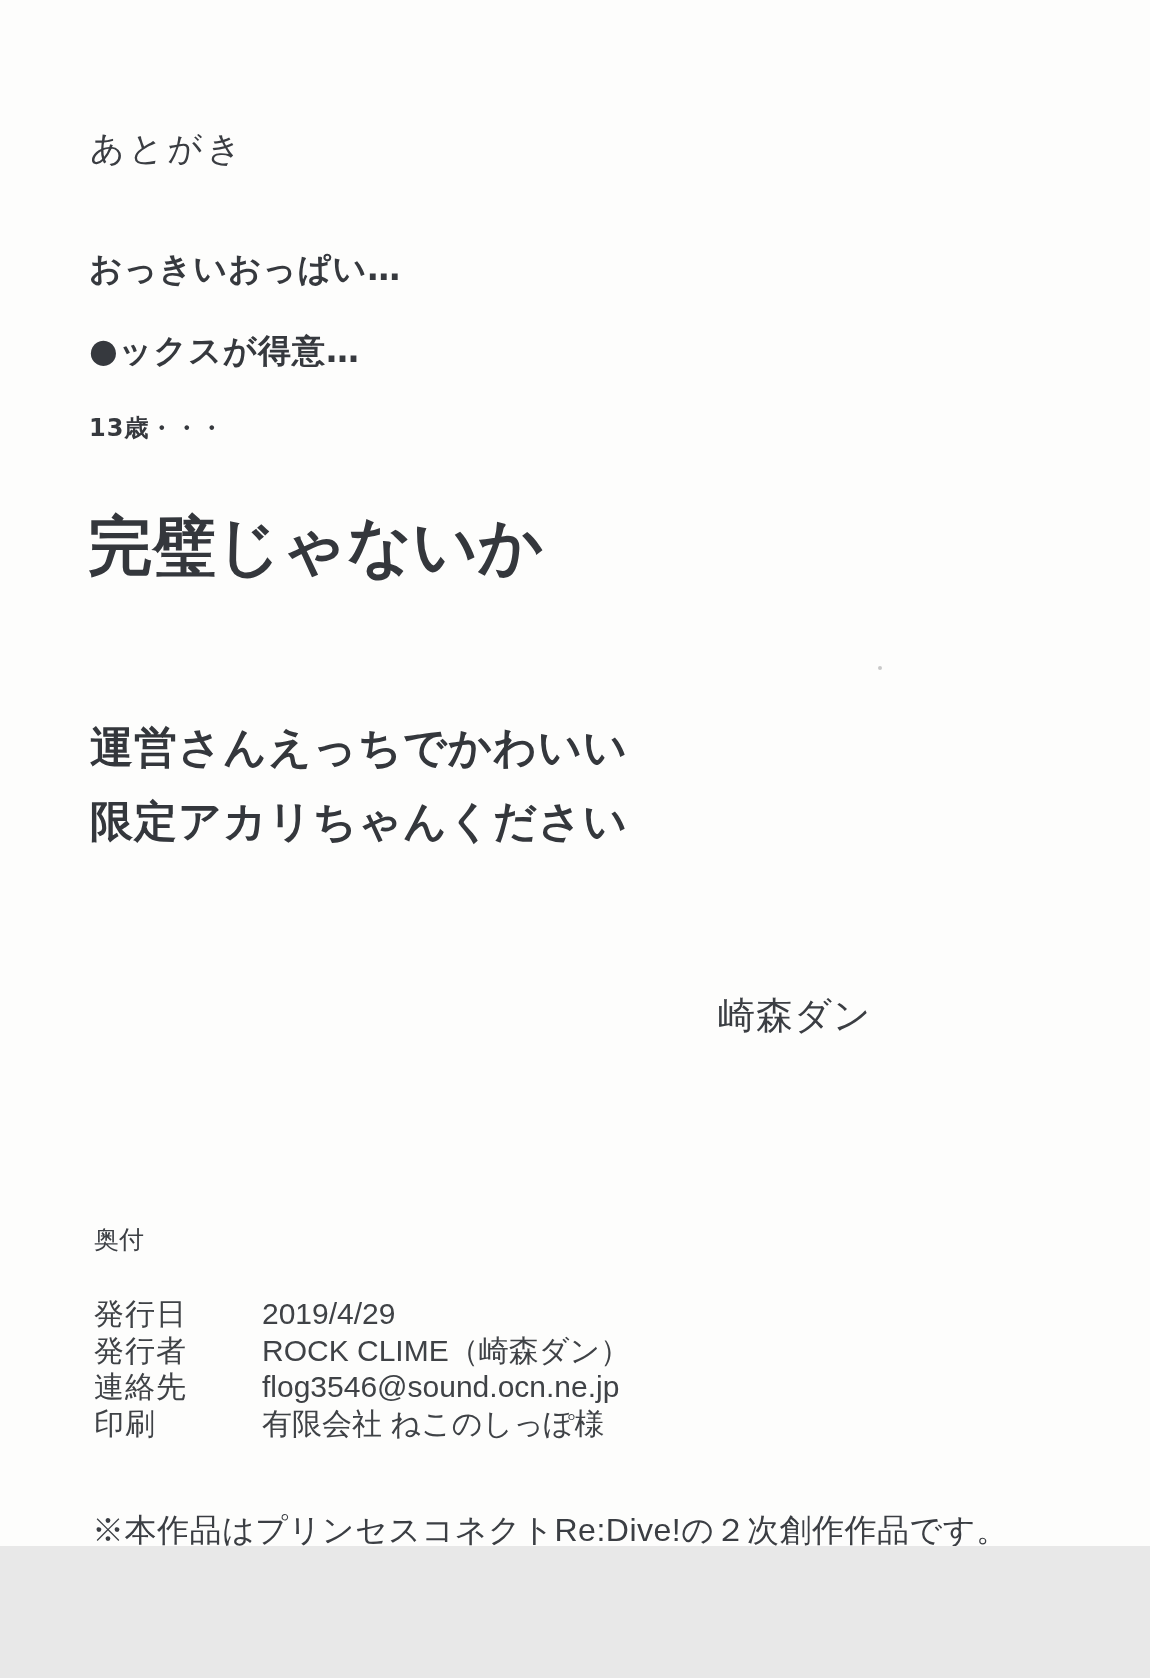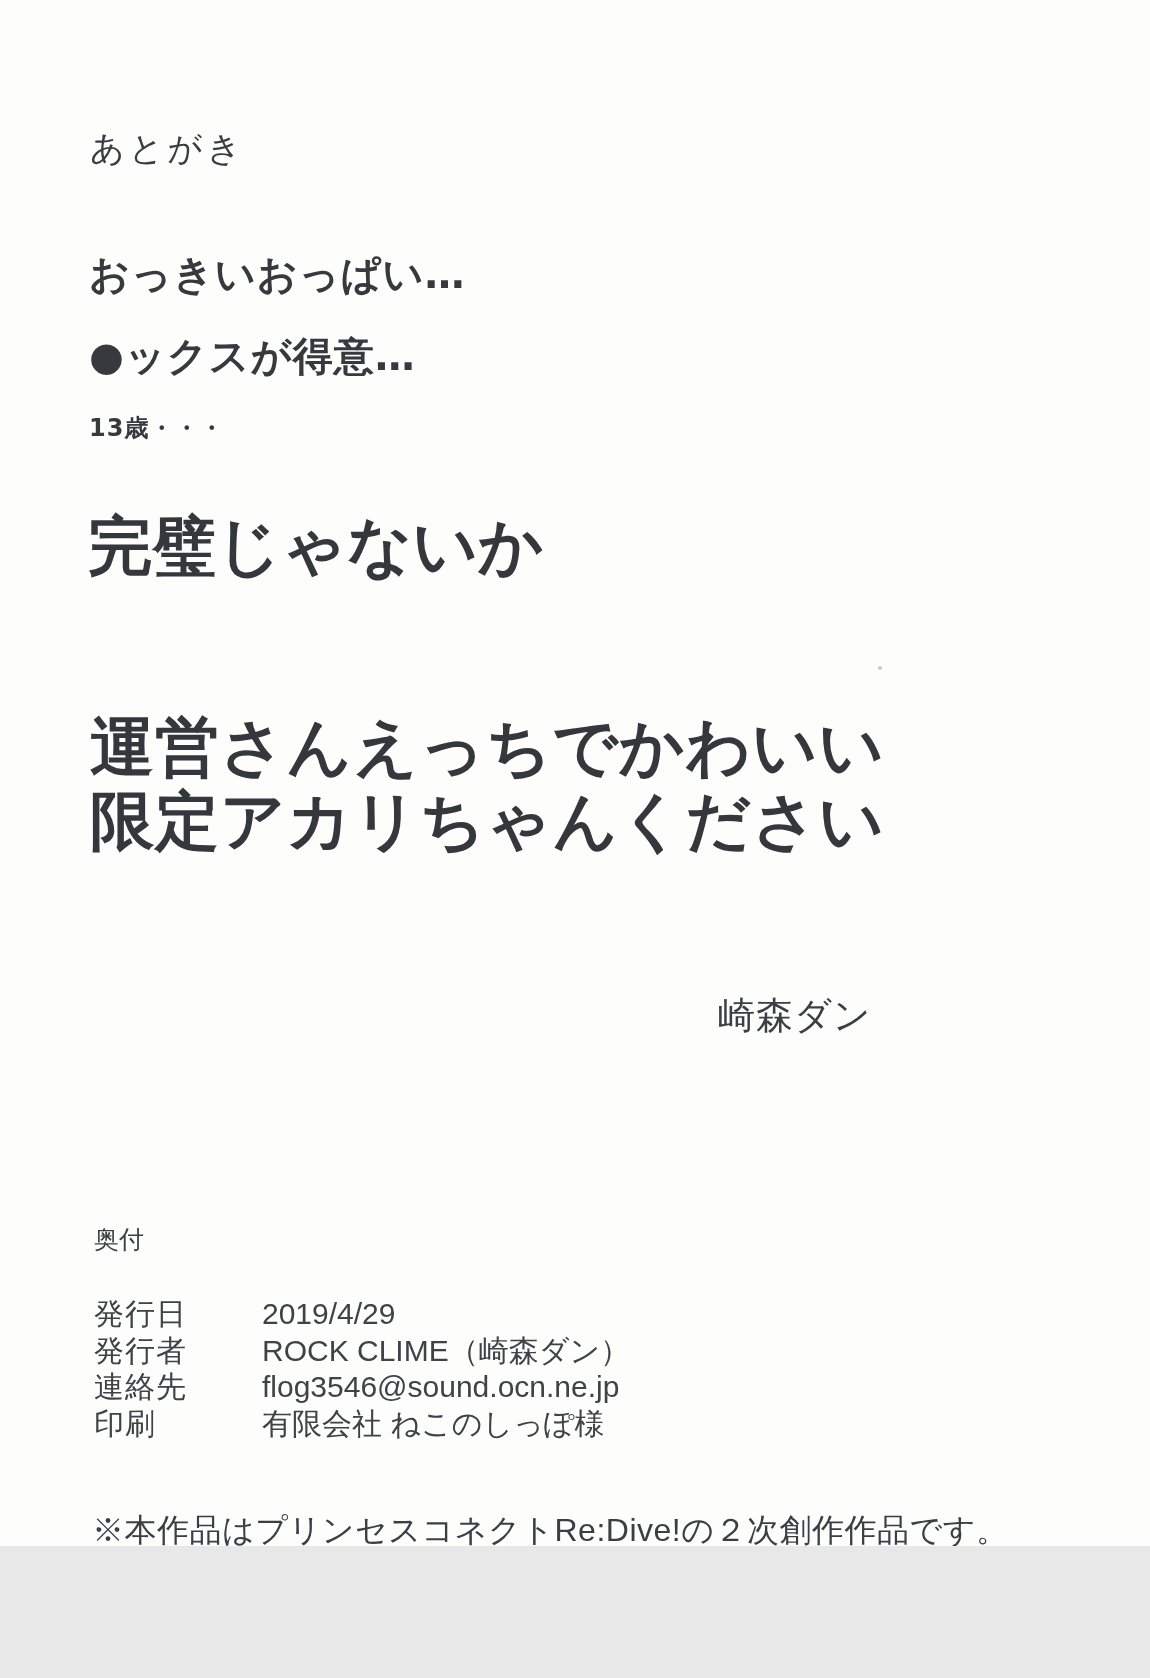--- a/index.html
+++ b/index.html
@@ -29,42 +29,42 @@
     font-size: 34px;
     letter-spacing: 4px;
     color: #3a3d42;
   }
 
   
   .musing {
     left: 89px;
     font-family: "DejaVu Sans", sans-serif;
     font-weight: 700;
-    font-size: 40px;
+    font-size: 33px;
     letter-spacing: 1px;
     color: #36393e;
   }
   .musing-1 { top: 247px; }
   .musing-2 { top: 329px; }
   .musing-3 { top: 412px; font-size: 24px; }
 
   .punchline {
     left: 88px; top: 503px;
     font-family: "DejaVu Sans", sans-serif;
     font-weight: 800;
     font-size: 64px;
     letter-spacing: 0px;
     color: #34373c;
   }
 
   .request {
     left: 90px; top: 710px;
     font-family: "DejaVu Sans", sans-serif;
     font-weight: 800;
-    font-size: 64px;
+    font-size: 43px;
     line-height: 74px;
     letter-spacing: 1px;
     color: #34373c;
   }
 
   .signature {
     left: 718px; top: 991px;
     font-size: 37px;
     letter-spacing: 1px;
     color: #3b3e43;

